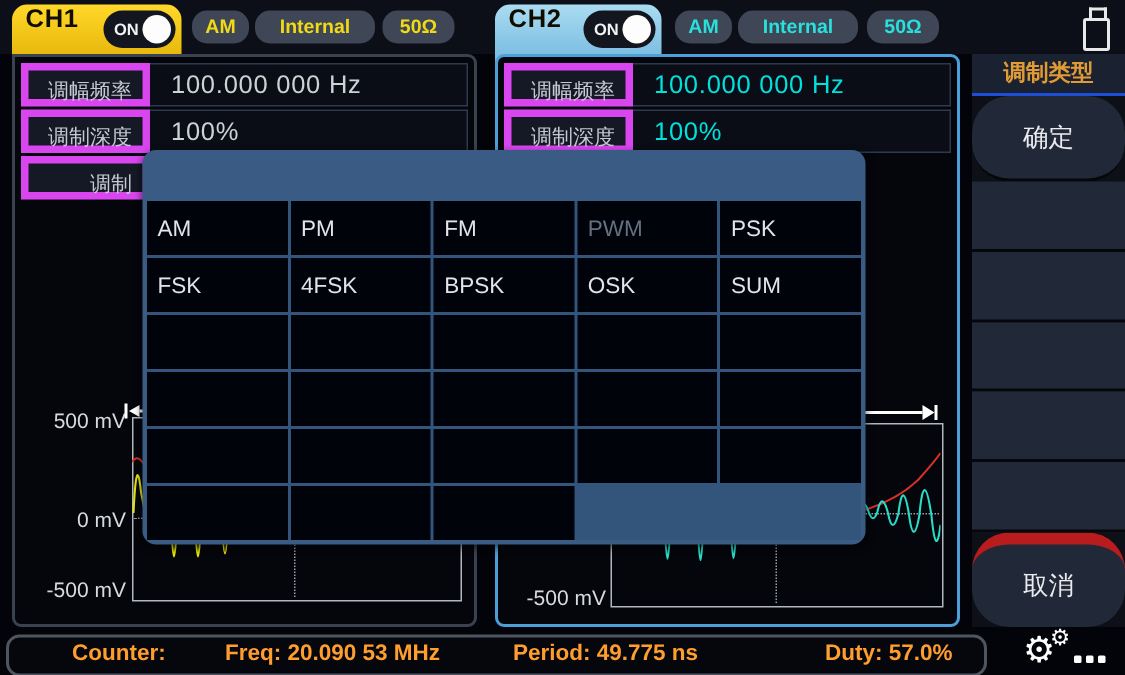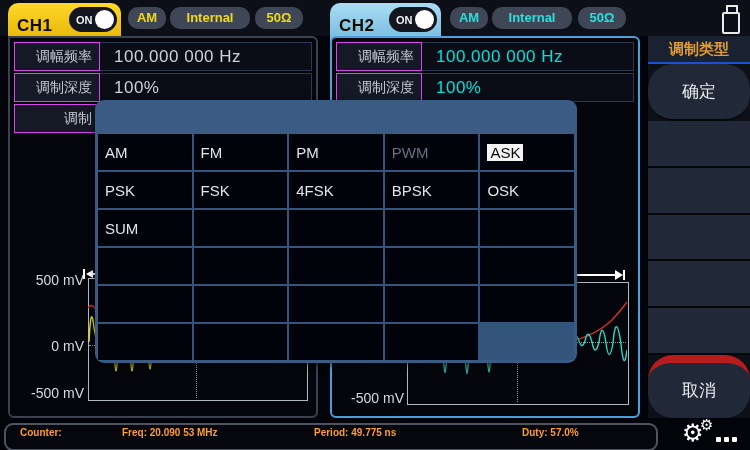--- a/index.html
+++ b/index.html
@@ -1,39 +1,39 @@
 <!DOCTYPE html>
 <html><head>
 <meta charset="utf-8">
 <style>
   html,body{margin:0;padding:0;background:#030409;}
   body{width:750px;height:450px;position:relative;overflow:hidden;
        font-family:"Liberation Sans","DejaVu Sans",sans-serif;}
   
   .hdr{position:absolute;left:0;top:0;width:750px;height:36px;background:#0c0f17;}
-  .tab{position:absolute;top:3px;height:45px;border-radius:10px 10px 0 0;display:flex;align-items:center;}
+  .tab{position:absolute;top:3px;height:45px;border-radius:10px 10px 0 0;display:flex;}
   .tab1{left:8px;width:113px;background:linear-gradient(#ffd829,#dfae02);}
   .tab2{left:330px;width:111px;background:linear-gradient(#aadcf2,#6db4dc);}
   .tab-label{font-size:17px;font-weight:800;color:#100d00;padding-left:9px;letter-spacing:.5px;}
   .toggle{position:absolute;right:4px;top:4px;width:48px;height:25px;background:#14161f;border-radius:13px;display:flex;align-items:center;}
   .toggle-text{color:#f2f2f2;font-size:11px;font-weight:700;padding-left:7px;}
   .knob{position:absolute;right:3px;top:3px;width:19px;height:19px;border-radius:50%;background:#fdfdfd;}
   .badge{position:absolute;top:7px;height:22px;line-height:22px;text-align:center;
          background:#3f4656;border-radius:10px;font-size:13px;font-weight:700;}
   .b-y{color:#f0d916;}
   .b-c{color:#2ae0dc;}
   .usb{position:absolute;right:11px;top:5px;width:18px;height:28px;}
   .usb-top{position:absolute;left:5px;top:0;width:8px;height:7px;border:2px solid #e8e8e8;border-bottom:none;}
   .usb-body{position:absolute;left:1px;top:7px;width:14px;height:18px;border:2px solid #e8e8e8;border-radius:2px;background:#0c0f17;}
   
   .panel{position:absolute;top:36px;width:306px;height:378px;background:#04060b;}
   .p1{left:8px;border:2px solid #3a4150;border-radius:0 6px 6px 6px;}
   .p2{left:330px;border:2px solid #4ba0da;border-radius:6px;}
   .prow{position:absolute;left:4px;width:298px;height:29px;display:flex;}
-  .plabel{width:86px;background:#141925;border:1px solid #d946ef;color:#c4c9d2;font-size:14px;
+  .plabel{width:86px;background:#141925;border:5px solid #d946ef;color:#c4c9d2;font-size:14px;
           text-align:right;padding-right:7px;line-height:27px;box-sizing:border-box;}
   .pval{flex:1;background:#0a0d15;border:1px solid #2d3950;border-left:none;font-size:17px;
         line-height:27px;padding-left:14px;letter-spacing:.5px;box-sizing:border-box;}
   .v1{color:#ccd2d8;}
   .v2{color:#00e0dc;}
   
   .ylab{position:absolute;width:66px;text-align:right;color:#d6dade;font-size:14px;z-index:5;}
   .plotbox{position:absolute;border:1px solid #b2b8c0;z-index:4;}
   .vdot{position:absolute;border-left:1px dotted #9aa0a8;z-index:5;}
   .hdot{position:absolute;border-top:1px dotted #9aa0a8;z-index:5;}
@@ -43,21 +43,21 @@
            display:flex;flex-direction:column;z-index:8;}
   .sb-title{height:26px;line-height:26px;text-align:center;background:#1a2130;color:#e09b35;
             font-size:15px;font-weight:700;border-bottom:2px solid #1d4ed8;}
   .sb-btn{height:55px;line-height:55px;text-align:center;background:#212938;color:#e9ebef;
           font-size:17px;border-bottom:2px solid #05070a;border-radius:25px;}
   .sb-empty{height:49px;background:#212938;border-bottom:2px solid #05070a;}
   .sb-cancel{margin-top:auto;border-bottom:none;border-top:8px solid #b91c1c;}
   
   .counter{position:absolute;left:4px;top:423px;width:650px;height:24px;border:2px solid #4e555f;
            border-radius:9px;z-index:10;background:#05070c;}
-  .counter span{position:absolute;top:2px;color:#ff9d2e;font-size:10px;font-weight:700;white-space:nowrap;}
+  .counter span{position:absolute;top:2px;color:#ff9d2e;font-size:15px;font-weight:700;white-space:nowrap;margin-left:28px;}
   .gears{position:absolute;left:682px;top:421px;width:64px;height:28px;z-index:10;color:#fff;}
   .g1{position:absolute;left:0;top:-2px;font-size:24px;}
   .g2{position:absolute;left:18px;top:-5px;font-size:15px;}
   .dots{position:absolute;left:34px;top:16px;display:flex;gap:3px;}
   .dots i{width:5px;height:5px;border-radius:1px;background:#fff;}
   
   .dialog{position:absolute;left:95px;top:100px;width:482px;height:263px;background:#3a5c84;
           border-radius:9px;box-sizing:border-box;padding:34px 3px 3px 3px;z-index:40;
           box-shadow:0 2px 6px rgba(0,0,0,.6);}
   .dlg-grid{display:grid;width:476px;height:226px;grid-template-columns:repeat(5,1fr);
@@ -182,31 +182,28 @@
       <i></i>
     </span>
 </div>
 
 <div class="dialog">
   <div class="dlg-grid">
     <div class="cell">
         <span>AM</span>
       </div>
     <div class="cell">
+        <span>PM</span>
+      </div>
+    <div class="cell">
         <span>FM</span>
       </div>
     <div class="cell">
-        <span>PM</span>
-      </div>
-    <div class="cell">
         <span class="dim">PWM</span>
       </div>
-    <div class="cell">
-        <span class="sel">ASK</span>
-      </div>
 
     <div class="cell">
         <span>PSK</span>
       </div>
     <div class="cell">
         <span>FSK</span>
       </div>
     <div class="cell">
         <span>4FSK</span>
       </div>

